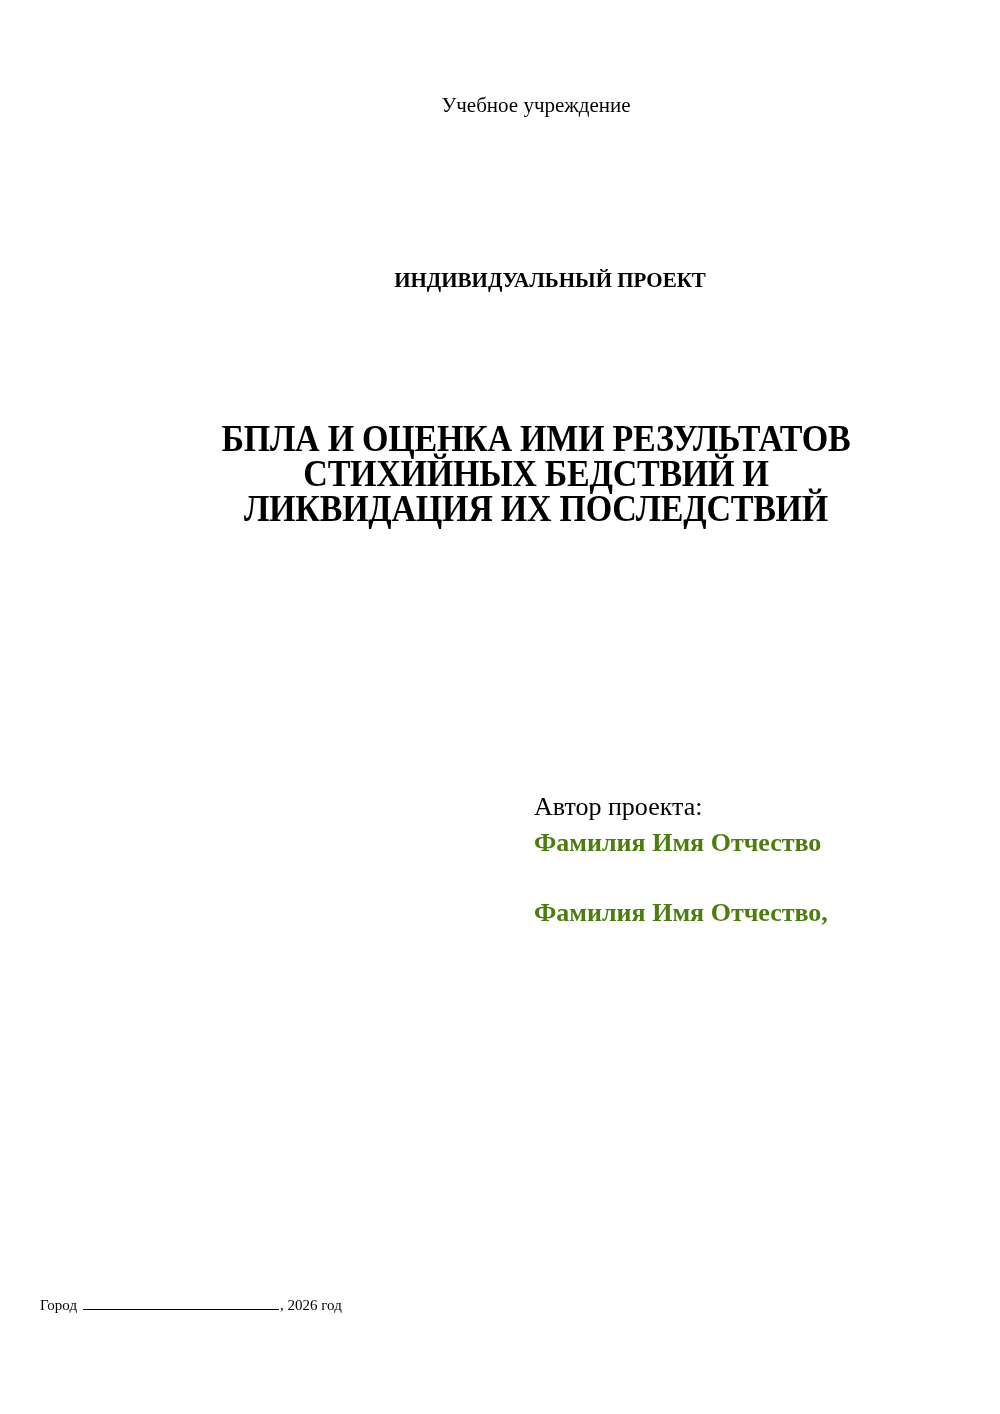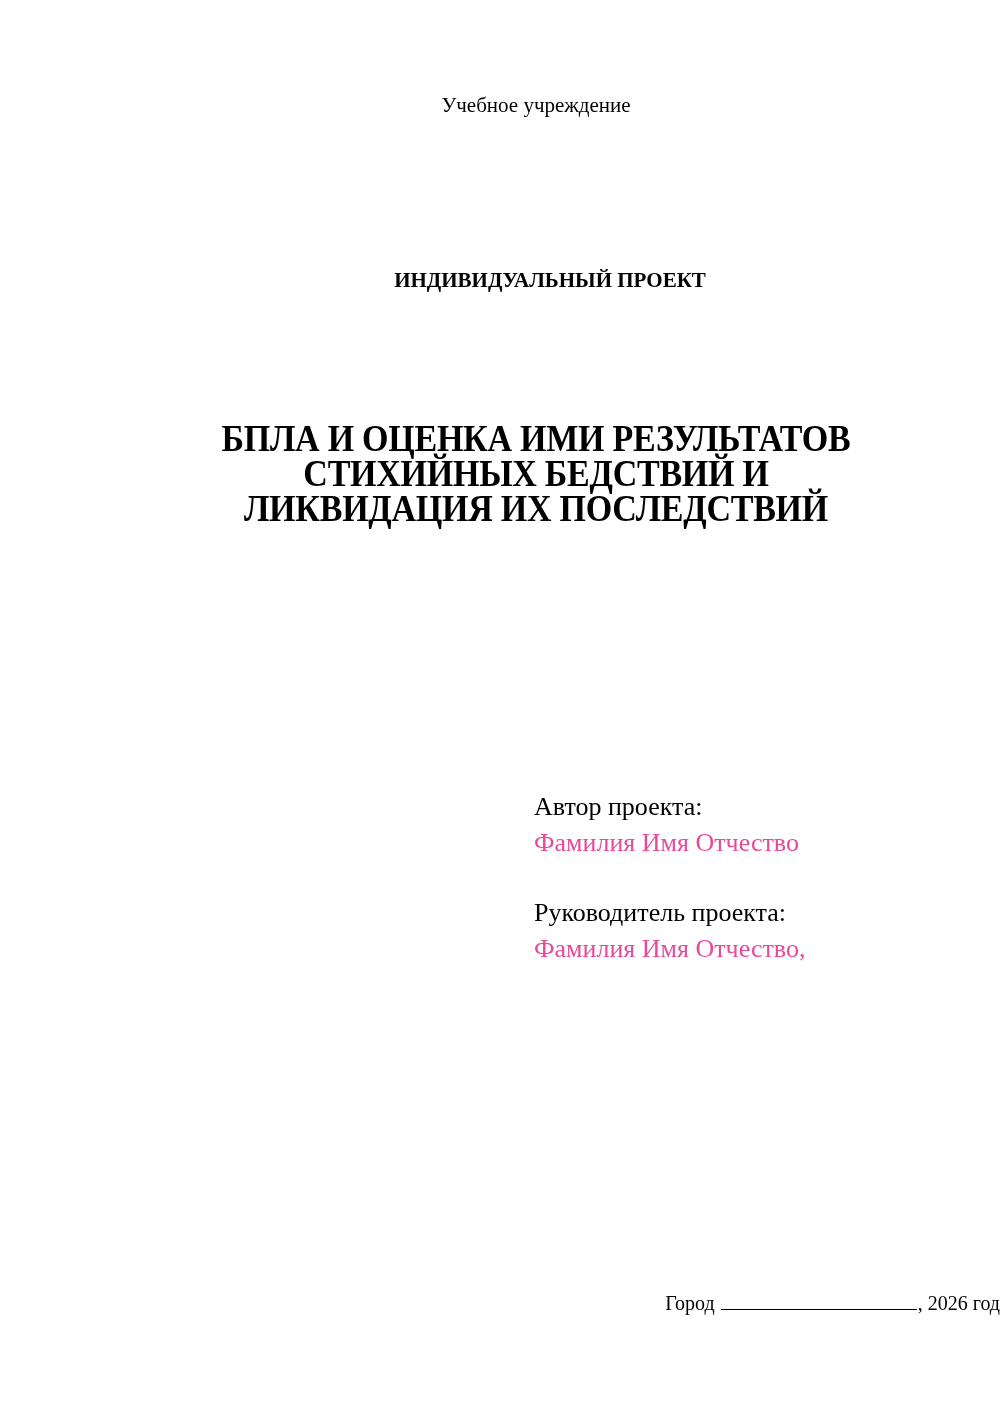--- a/index.html
+++ b/index.html
@@ -55,28 +55,28 @@
     }
     .title div { white-space: nowrap; }
     .credits {
       position: absolute;
       left: 534px;
       top: 789px;
       font-size: 26px;
       line-height: 36px;
     }
     .credits .label { color: #000000; }
-    .credits .placeholder { color: #ec4899; }
+    .credits .placeholder { color: #4d7c0f; font-weight: bold; }
     .credits .gap { height: 34px; }
     .footer {
       position: absolute;
       top: 1289px;
       left: 0; right: 0;
-      text-align: right;
-      font-size: 20px;
+      text-align: left;
+      font-size: 15px;
       line-height: 28px;
       padding-left: 40px;
     }
     .underline-blank {
       display: inline-block;
       width: 196px;
       border-bottom: 1.5px solid #000;
       height: 20px;
       vertical-align: baseline;
       margin: 0 1px 0 6px;
@@ -94,21 +94,20 @@
   <div class="title">
     <div>БПЛА И ОЦЕНКА ИМИ РЕЗУЛЬТАТОВ</div>
     <div>СТИХИЙНЫХ БЕДСТВИЙ И</div>
     <div>ЛИКВИДАЦИЯ ИХ ПОСЛЕДСТВИЙ</div>
   </div>
 
   <div class="credits">
     <div class="label">Автор проекта:</div>
     <div class="placeholder">Фамилия Имя Отчество</div>
     <div class="gap"></div>
-    <div class="label">Руководитель проекта:</div>
     <div class="placeholder">Фамилия Имя Отчество,</div>
   </div>
 
   <div class="footer">
     <span>Город</span><span class="underline-blank"></span><span>, 2026 год</span>
   </div>
 
 </div>
 
 </body></html>

